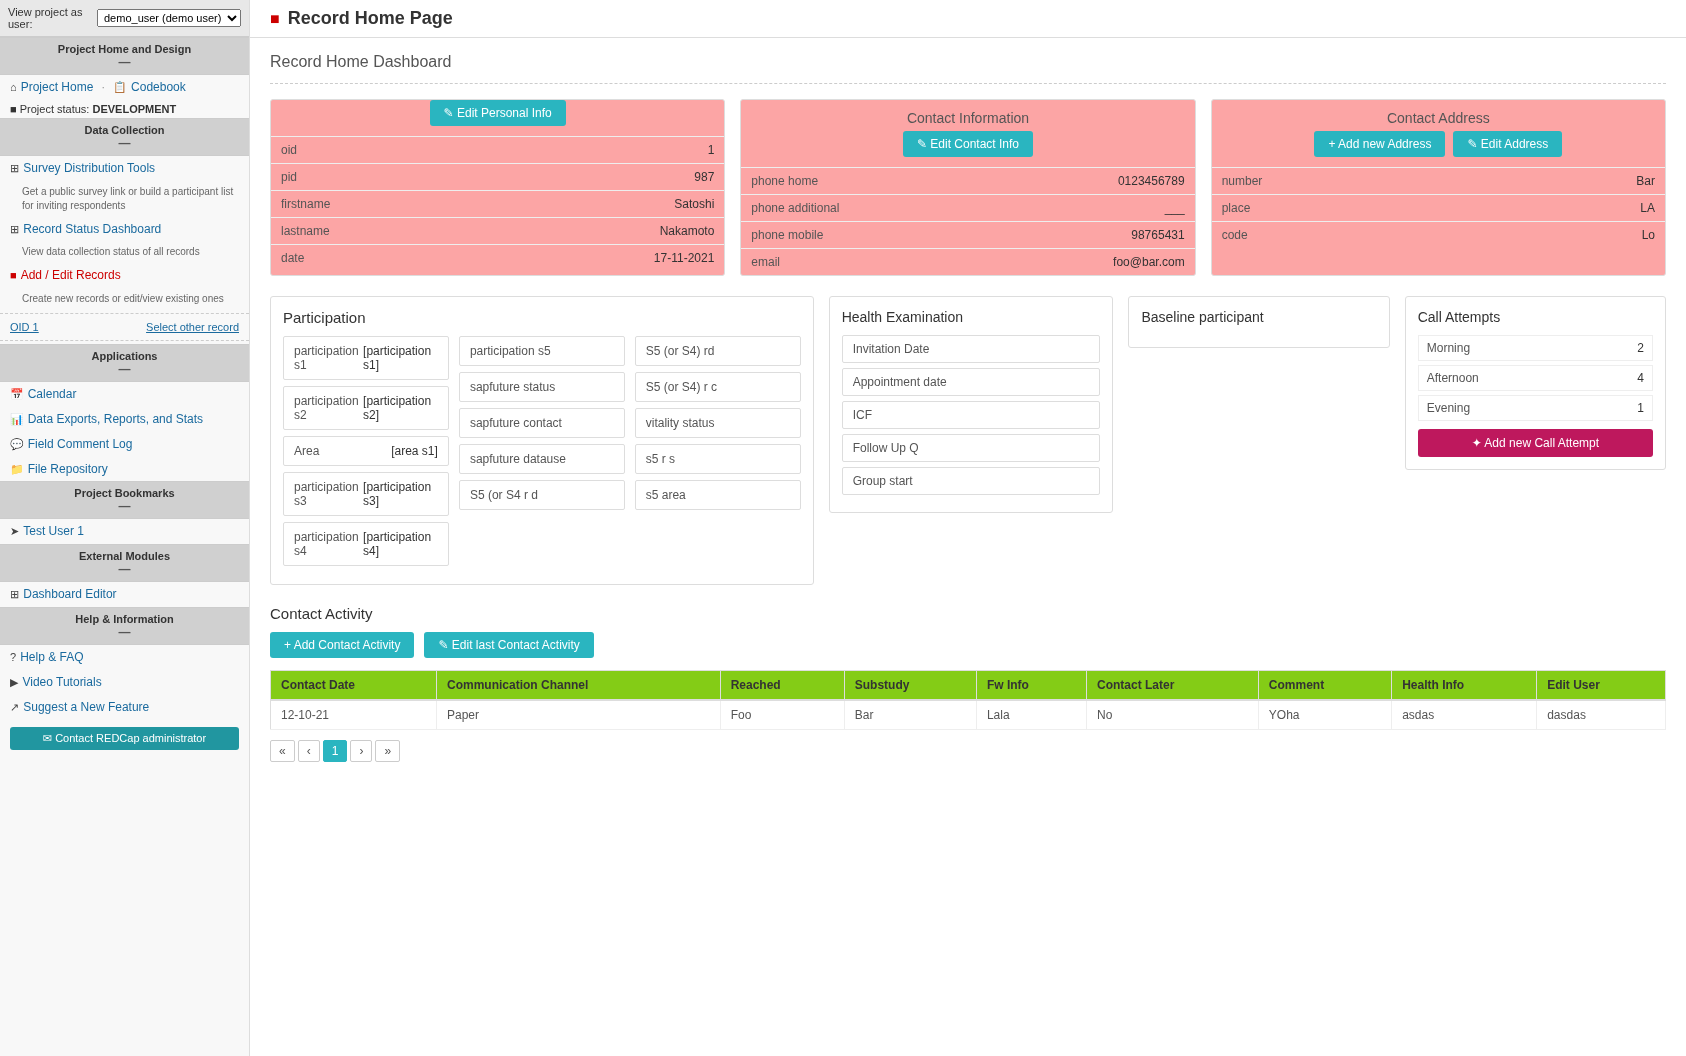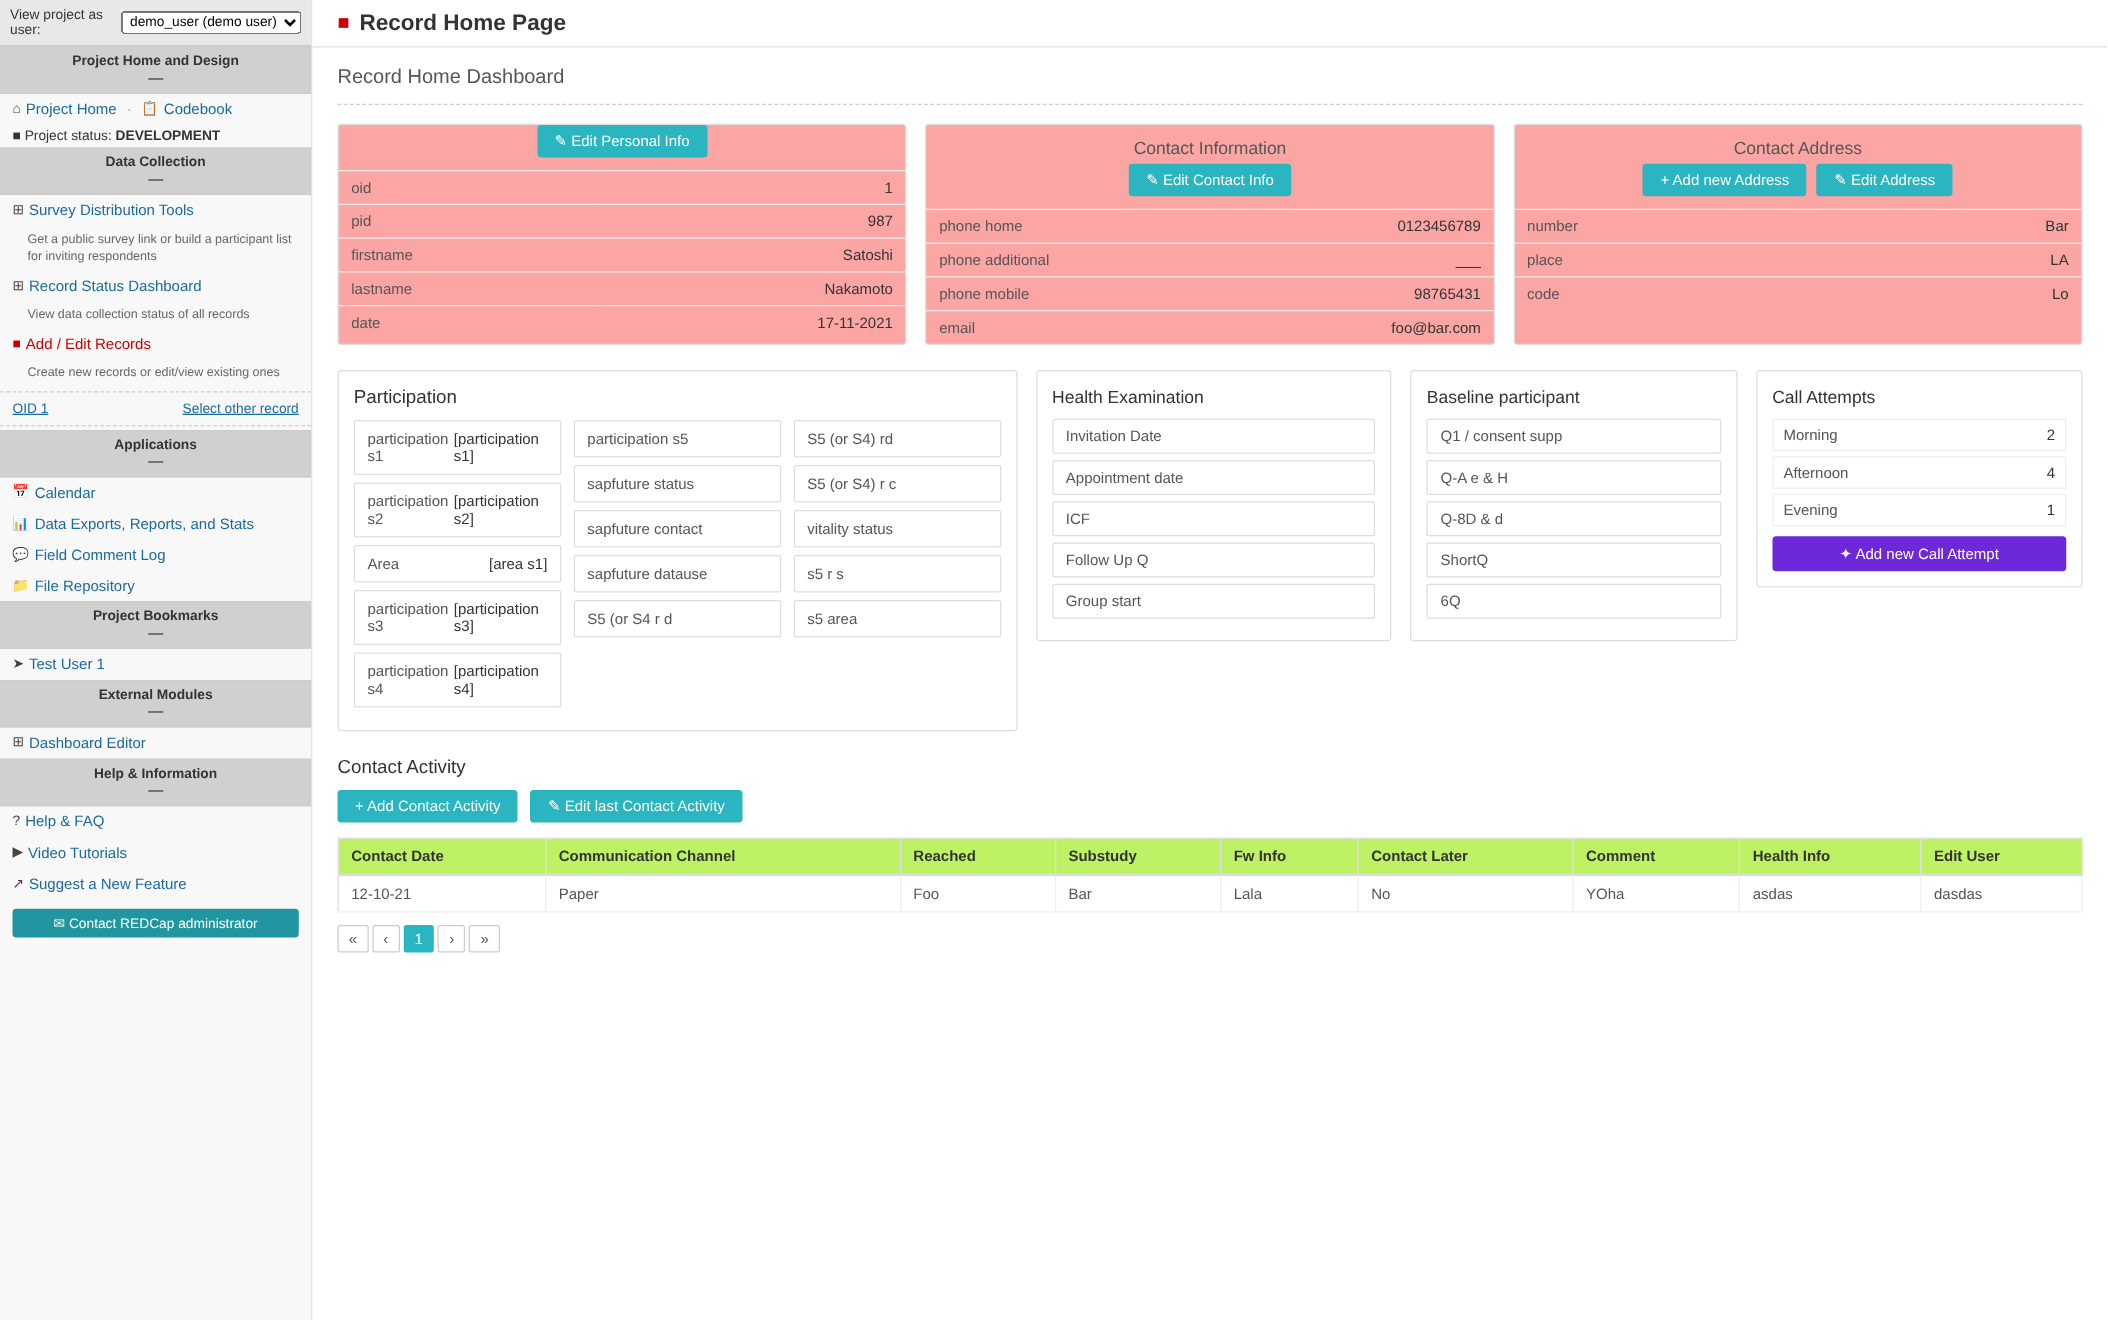--- a/index.html
+++ b/index.html
@@ -208,21 +208,21 @@
       justify-content: space-between;
       padding: 5px 8px;
       margin-bottom: 4px;
       border: 1px solid #eee;
       font-size: 12px;
     }
     .call-row .call-label { color: #555; }
     .call-row .call-val { color: #333; }
 
     .yellow-btn {
-      background: #6d28d9;
+      background: #be185d;
       color: #fff;
       border: none;
       padding: 7px 12px;
       border-radius: 3px;
       cursor: pointer;
       font-size: 12px;
       display: flex;
       align-items: center;
       gap: 5px;
       margin-top: 8px;
@@ -231,21 +231,21 @@
       white-space: nowrap;
     }
 
     
     .contact-activity-section { margin-bottom: 20px; }
     .contact-activity-title { font-size: 15px; color: #333; margin-bottom: 10px; }
     .activity-btn-row { display: flex; gap: 10px; margin-bottom: 12px; }
 
     .activity-table { width: 100%; border-collapse: collapse; border: 1px solid #ddd; }
     .activity-table th {
-      background: #bef264;
+      background: #84cc16;
       padding: 7px 10px;
       text-align: left;
       font-size: 12px;
       font-weight: bold;
       border-bottom: 2px solid #ddd;
       border-right: 1px solid #ddd;
     }
     .activity-table td {
       padding: 7px 10px;
       font-size: 12px;
@@ -566,27 +566,20 @@
             <div class="simple-list-item">Invitation Date</div>
             <div class="simple-list-item">Appointment date</div>
             <div class="simple-list-item">ICF</div>
             <div class="simple-list-item">Follow Up Q</div>
             <div class="simple-list-item">Group start</div>
           </div>
       </div>
 
       <div class="baseline-card">
         <div class="baseline-title">Baseline participant</div>
-        <div id="baseline-list">
-            <div class="simple-list-item">Q1 / consent supp</div>
-            <div class="simple-list-item">Q-A e &amp; H</div>
-            <div class="simple-list-item">Q-8D &amp; d</div>
-            <div class="simple-list-item">ShortQ</div>
-            <div class="simple-list-item">6Q</div>
-          </div>
       </div>
 
       <div class="call-attempts-card">
         <div class="call-attempts-title">Call Attempts</div>
         <div id="call-attempts-rows">
             <div class="call-row">
               <span class="call-label">Morning</span>
               <span class="call-val">2</span>
             </div>
             <div class="call-row">

